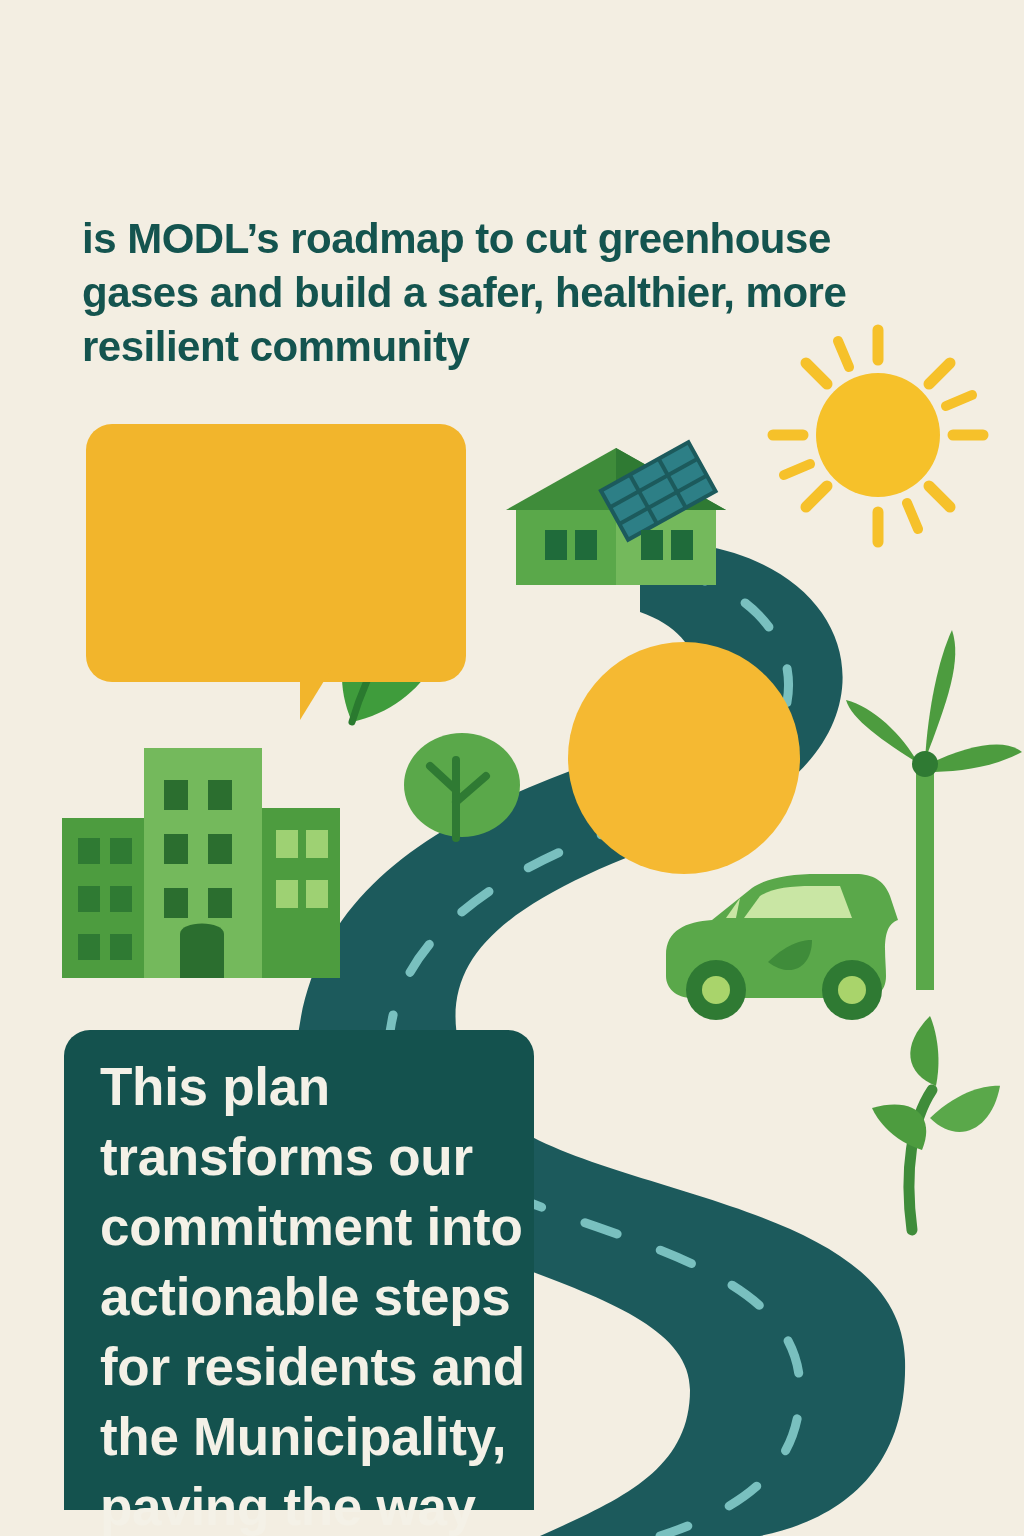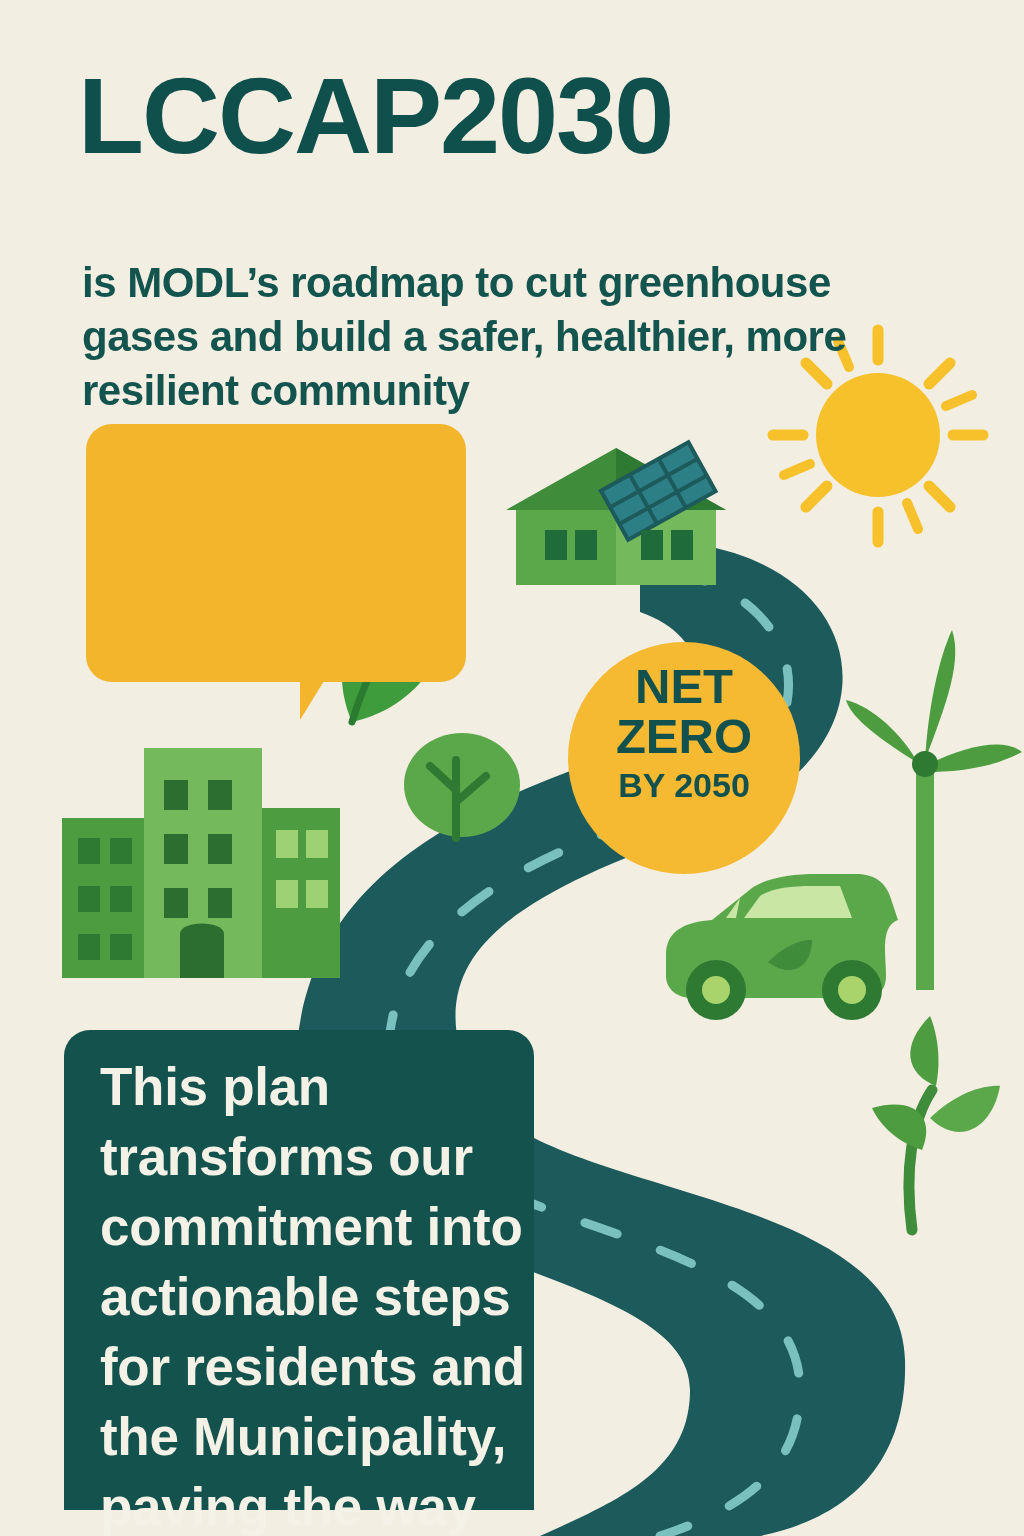--- a/index.html
+++ b/index.html
@@ -38,21 +38,20 @@
   #subtitle {
     position: absolute;
     left: 82px;
     top: 212px;
     width: 830px;
     font-size: 42px;
     font-weight: bold;
     color: #14544f;
     line-height: 1.28;
     letter-spacing: -0.5px;
-    margin-top: 44px;
   }
   
   #bubble {
     position: absolute;
     left: 86px;
     top: 424px;
     width: 380px;
     height: 258px;
     background: #f2b52c;
     border-radius: 26px;
@@ -260,29 +259,23 @@
 
     <g>
       <path d="M912 1230 C 904 1170, 912 1120, 932 1090" stroke="#3f8c3a" stroke-width="11" fill="none" stroke-linecap="round"></path>
       <path d="M930 1118 C 968 1082, 1000 1086, 1000 1086 C 992 1130, 958 1146, 930 1118 Z" fill="#5aa84a"></path>
       <path d="M922 1150 C 884 1138, 872 1108, 872 1108 C 914 1096, 936 1116, 922 1150 Z" fill="#4d9c3f"></path>
       <path d="M936 1086 C 944 1046, 930 1016, 930 1016 C 900 1046, 906 1074, 936 1086 Z" fill="#4d9c3f"></path>
     </g>
 
   </svg>
 
-  <div id="title">LCCAP2030</div>
   <div id="subtitle">is MODL’s roadmap to cut greenhouse gases and build a safer, healthier, more resilient community</div>
 
   <div id="bubble"></div>
   <div id="bubble-tail"></div>
 
   <div id="netzero-circle"></div>
-  <div id="netzero-text">
-    <span id="netzero-l1">NET</span>
-    <span id="netzero-l2">ZERO</span>
-    <span id="netzero-l3">BY 2050</span>
-  </div>
 
   <div id="panel"></div>
   <div id="panel-text">This plan transforms our commitment into actionable steps for residents and the Municipality, paving the way to achieve net zero by 2050.</div>
 
 </div>
 
 </body></html>

